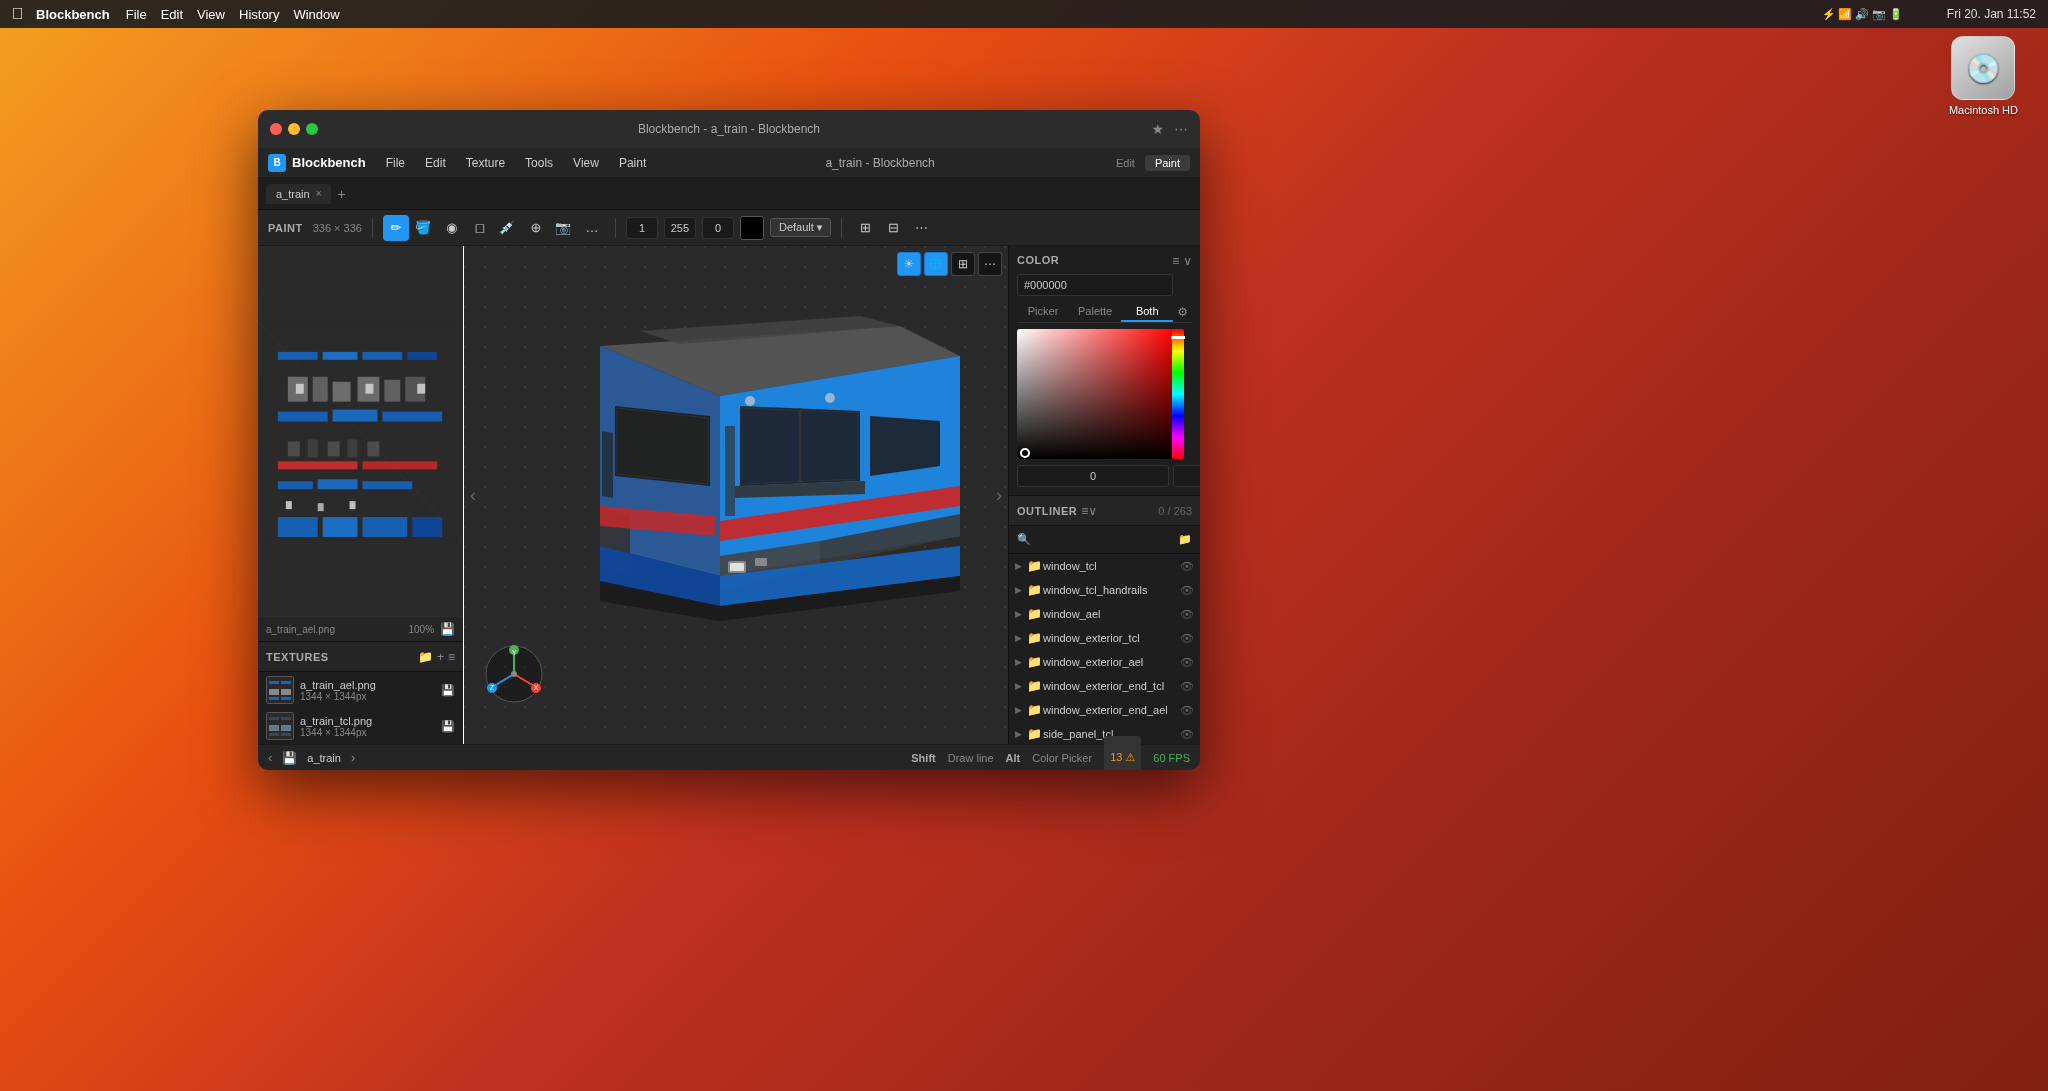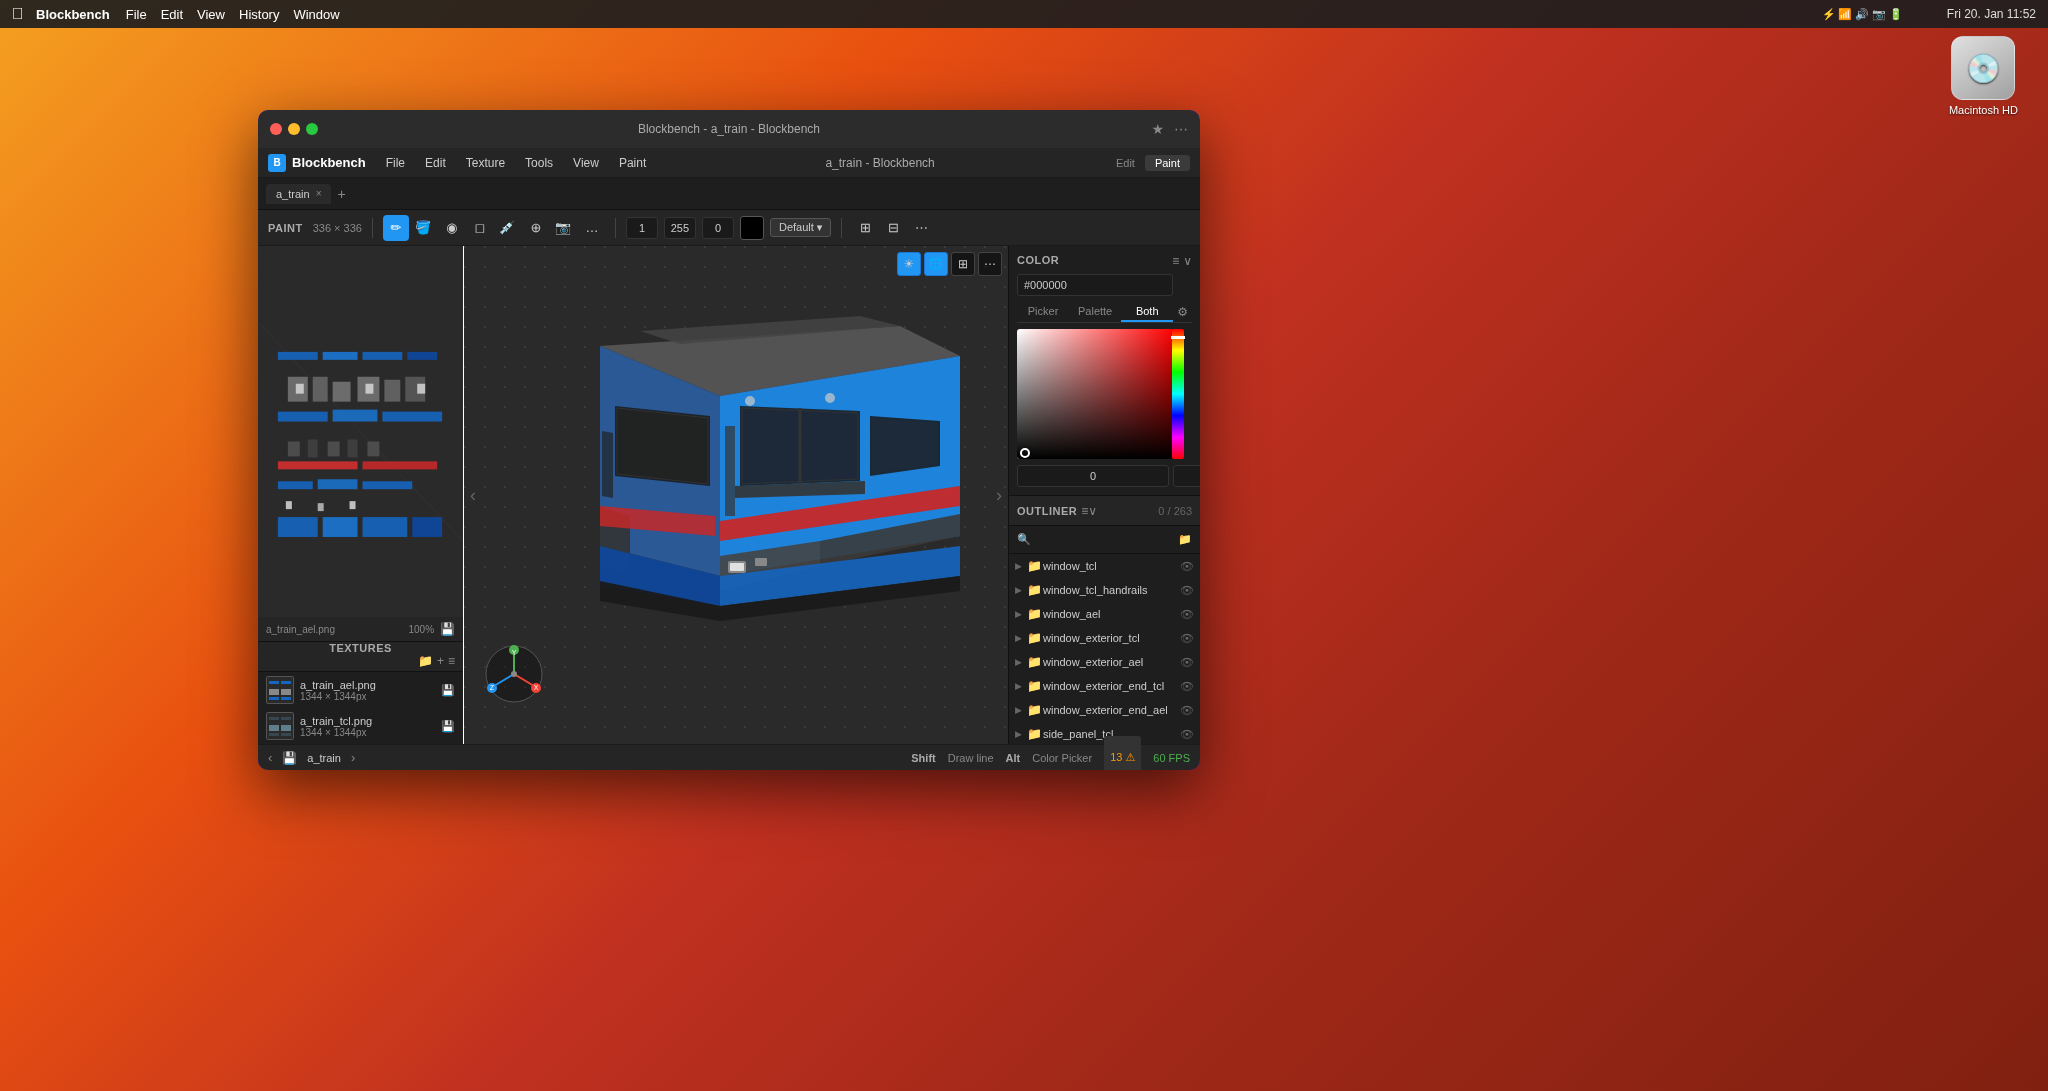--- a/index.html
+++ b/index.html
@@ -248,21 +248,20 @@
     .texture-panel {
       border-top: 1px solid #111;
     }
     .texture-header {
       height: 30px;
       background: #252525;
       display: flex;
       align-items: center;
       padding: 0 8px;
       border-bottom: 1px solid #111;
-      flex-direction: column;
     }
     .texture-header-title {
       color: #aaa;
       font-size: 11px;
       font-weight: 600;
       letter-spacing: 0.5px;
     }
     .texture-header-actions { margin-left: auto; display: flex; gap: 4px; }
     .texture-item {
       display: flex;

